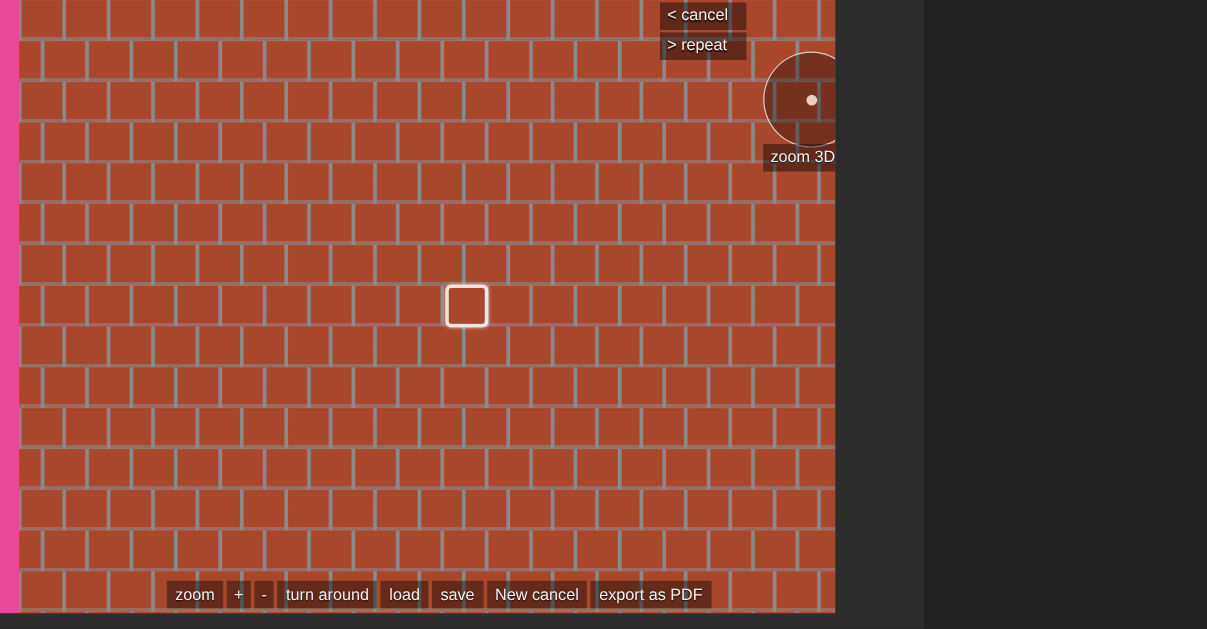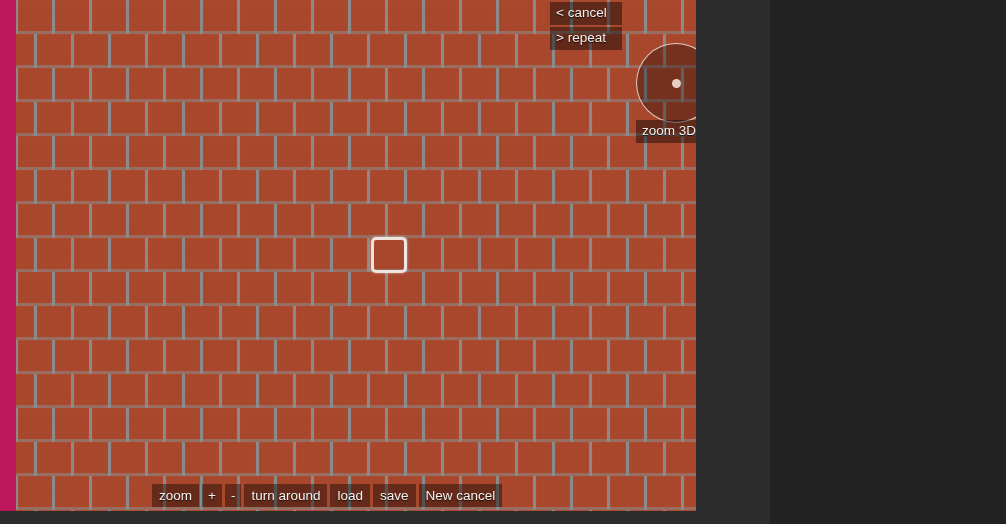--- a/index.html
+++ b/index.html
@@ -21,21 +21,21 @@
     position: absolute;
     left: 0; top: 0;
     width: 770px; height: 524px;
     background: #2c2c2c;
     overflow: hidden;
   }
   #viewport-inner {
     position: absolute;
     left: 0; top: 0;
     width: 696px; height: 511px;
-    background: #be185d;
+    background: #ec4899;
     overflow: hidden;
   }
 
   
   #slab-field {
     position: absolute;
     left: 16px; top: 0;
     width: 680px; height: 511px;
     overflow: hidden;
     background: #8a8a8a;
@@ -134,21 +134,21 @@
     line-height: 20px;
     padding: 1px 6px 2px 6px;
     white-space: nowrap;
     cursor: pointer;
     text-shadow: 0 1px 1px rgba(0,0,0,.8);
   }
 
   
   #bottom-toolbar {
     position: absolute;
-    left: 152px; top: 484px;
+    left: 139px; top: 484px;
     height: 40px;
     display: flex;
     gap: 3px;
   }
   .tb-btn {
     background: rgba(0,0,0,0.40);
     color: #f4f1ef;
     font-size: 13.5px;
     line-height: 23px;
     height: 23px;
@@ -224,20 +224,21 @@
       <div id="btn-reset3d">zoom 3D</div>
 
       <div id="bottom-toolbar">
         <div class="tb-btn">zoom</div>
         <div class="tb-btn narrow">+</div>
         <div class="tb-btn narrow">-</div>
         <div class="tb-btn">turn around</div>
         <div class="tb-btn">load</div>
         <div class="tb-btn">save</div>
         <div class="tb-btn">New cancel</div>
+        <div class="tb-btn">export as PDF</div>
       </div>
 
     </div>
   </div>
 
   <div id="sidebar">
     <div id="sidebar-noise"></div>
 
   </div>
 </div>

